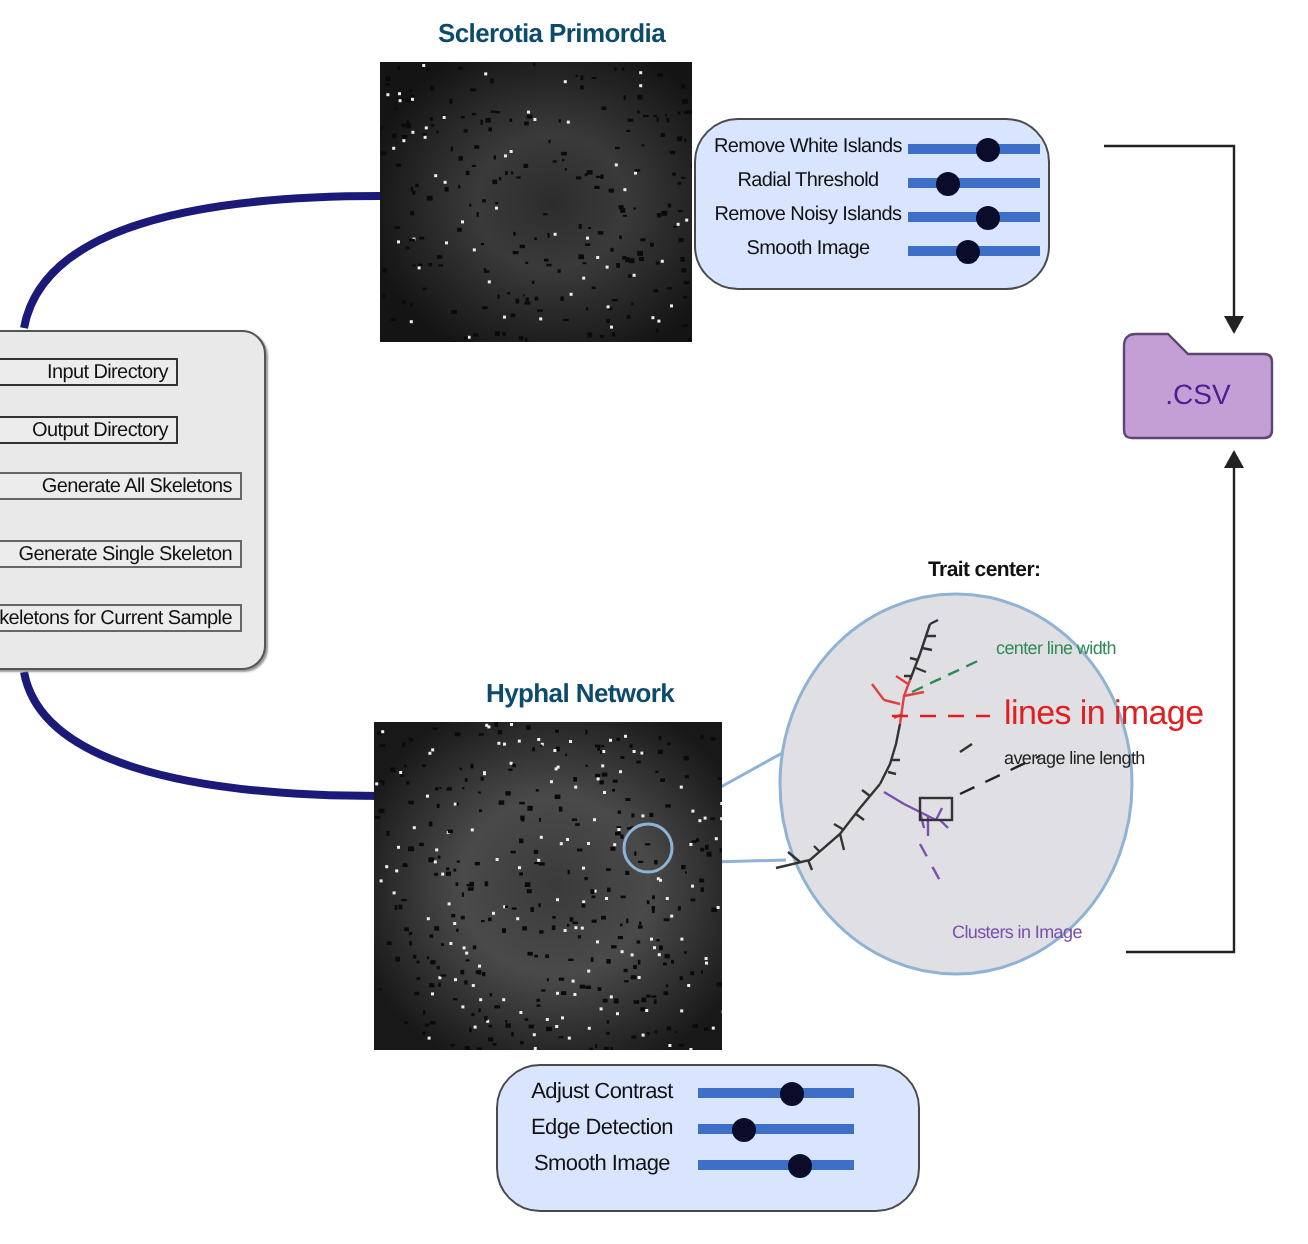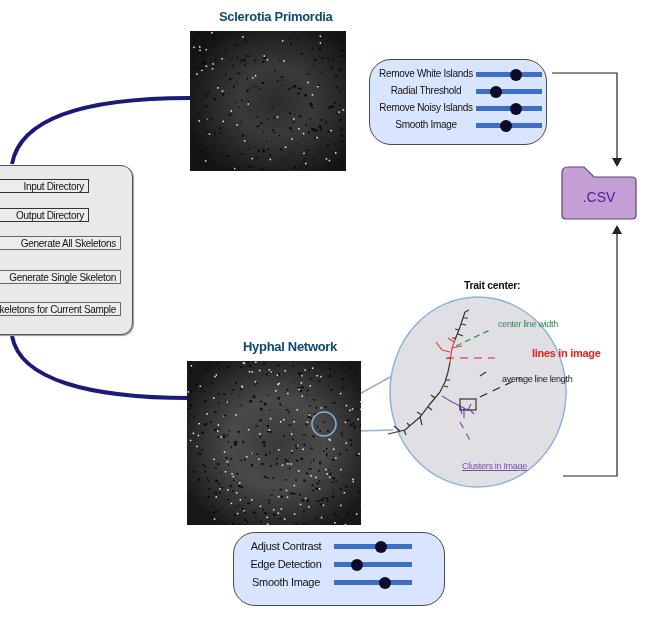--- a/index.html
+++ b/index.html
@@ -303,21 +303,21 @@
       <rect x="99.3" y="81.0" width="1.6" height="2.4" fill="#0a0a0a"></rect>
       <rect x="50.4" y="90.5" width="1.6" height="1.1" fill="#0a0a0a"></rect>
       <rect x="61.2" y="135.0" width="1.8" height="2.1" fill="#0a0a0a"></rect>
       <rect x="126.3" y="105.9" width="1.5" height="1.5" fill="#eeeeee"></rect>
       <rect x="151.4" y="131.0" width="2.8" height="1.5" fill="#0a0a0a"></rect>
       <rect x="137.9" y="133.3" width="1.5" height="1.9" fill="#0a0a0a"></rect>
       <rect x="71.4" y="116.2" width="1.0" height="1.0" fill="#0a0a0a"></rect>
     </svg>
 </div>
 
-<div class="panel" style="left:347px;top:59px;width:178px;height:86px;margin-left:22px;" id="scl-panel">
+<div class="panel" style="left:347px;top:59px;width:178px;height:86px;" id="scl-panel">
     <div class="slider-label" style="position: absolute; left: 6px; width: 100px; top: 8px; font-size: 10px;">Remove White Islands</div>
     <div class="track" style="left: 106px; width: 66px; top: 12px;">
       <div class="knob" style="left: 39.6px;"></div>
     </div>
     <div class="slider-label" style="position: absolute; left: 6px; width: 100px; top: 25px; font-size: 10px;">Radial Threshold</div>
     <div class="track" style="left: 106px; width: 66px; top: 29px;">
       <div class="knob" style="left: 19.8px;"></div>
     </div>
     <div class="slider-label" style="position: absolute; left: 6px; width: 100px; top: 42px; font-size: 10px; text-align: center;">Remove Noisy Islands</div>
     <div class="track" style="left: 106px; width: 66px; top: 46px;">
@@ -369,23 +369,23 @@
   </g>
   <rect x="80" y="107" width="16" height="11" fill="none" stroke="#333" stroke-width="1.2"></rect>
 
   <line x1="76" y1="54" x2="112" y2="37" stroke="#2e8b57" stroke-width="1.2" stroke-dasharray="6,4"></line>
   <line x1="66" y1="66" x2="115" y2="66" stroke="#e02020" stroke-width="1.2" stroke-dasharray="8,6"></line>
   <line x1="100" y1="105" x2="140" y2="86" stroke="#222" stroke-width="1.2" stroke-dasharray="8,6"></line>
   <line x1="80" y1="130" x2="92" y2="152" stroke="#7a4fb0" stroke-width="1.2" stroke-dasharray="7,6"></line>
 </svg>
 
 <div class="trait-text" style="left:498px;top:319px;color:#2e8b57;">center line width</div>
-<div class="trait-text" style="left:532px;top:347px;color:#e02020;font-size:11px;font-weight:bold;">lines in image</div>
+<div class="trait-text" style="left:502px;top:347px;color:#e02020;font-size:17px;">lines in image</div>
 <div class="trait-text" style="left:502px;top:374px;color:#222;">average line length</div>
-<div class="trait-text" style="left:462px;top:461px;color:#7a4fb0;text-decoration:underline;">Clusters in Image</div>
+<div class="trait-text" style="left:476px;top:461px;color:#7a4fb0;">Clusters in Image</div>
 
 <div class="abs title" style="left:219px;top:339px;margin-left:24px;">Hyphal Network</div>
 
 <div class="micro" style="left:187px;top:361px;width:174px;height:164px;">
   <svg width="174" height="164" id="hyp-svg">
     <defs>
       <radialGradient id="g2" cx="52%" cy="50%" r="60%">
         <stop offset="0%" stop-color="#3a3a3a"></stop>
         <stop offset="45%" stop-color="#4a4a4a"></stop>
         <stop offset="100%" stop-color="#181818"></stop>
@@ -809,21 +809,21 @@
       <rect x="161.0" y="58.1" width="1.6" height="1.8" fill="#0a0a0a"></rect>
       <rect x="48.2" y="20.9" width="1.6" height="2.3" fill="#0a0a0a"></rect>
       <rect x="24.0" y="21.2" width="1.8" height="1.3" fill="#0a0a0a"></rect>
       <rect x="108.2" y="83.6" width="2.0" height="2.4" fill="#0a0a0a"></rect>
       <rect x="140.3" y="154.2" width="1.3" height="1.5" fill="#0a0a0a"></rect>
       <rect x="30.6" y="63.2" width="1.5" height="1.5" fill="#eeeeee"></rect>
       <circle cx="137" cy="63" r="12" fill="none" stroke="#8fb3d4" stroke-width="1.5"></circle>
   </svg>
 </div>
 
-<div class="panel" style="left:233px;top:532px;width:212px;height:74px;" id="hyp-panel">
+<div class="panel" style="left:248px;top:532px;width:212px;height:74px;" id="hyp-panel">
     <div class="slider-label" style="position: absolute; left: 6px; width: 92px; top: 7px; font-size: 11px;">Adjust Contrast</div>
     <div class="track" style="left: 100px; width: 78px; top: 11px;">
       <div class="knob" style="left: 46.8px;"></div>
     </div>
     <div class="slider-label" style="position: absolute; left: 6px; width: 92px; top: 25px; font-size: 11px; text-align: center;">Edge Detection</div>
     <div class="track" style="left: 100px; width: 78px; top: 29px;">
       <div class="knob" style="left: 23.4px;"></div>
     </div>
     <div class="slider-label" style="position: absolute; left: 6px; width: 92px; top: 43px; font-size: 11px;">Smooth Image</div>
     <div class="track" style="left: 100px; width: 78px; top: 47px;">

